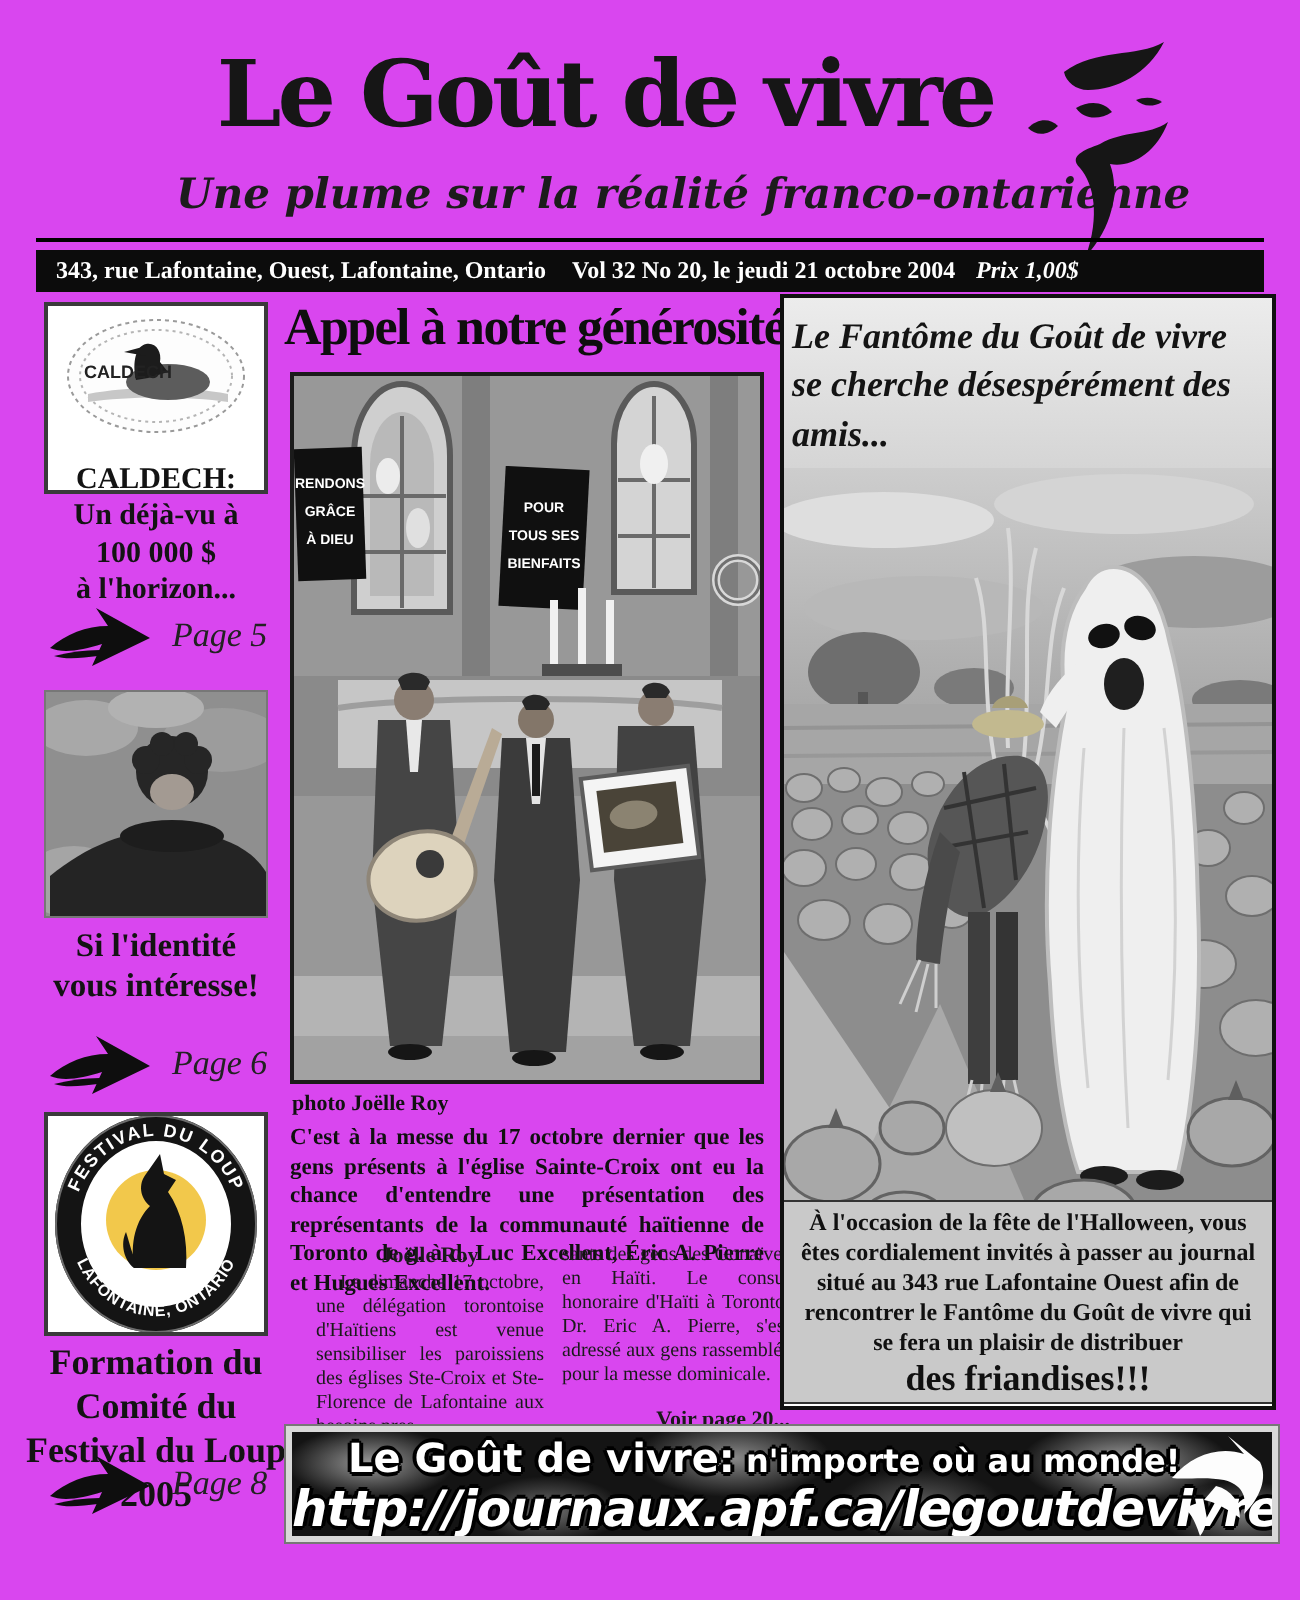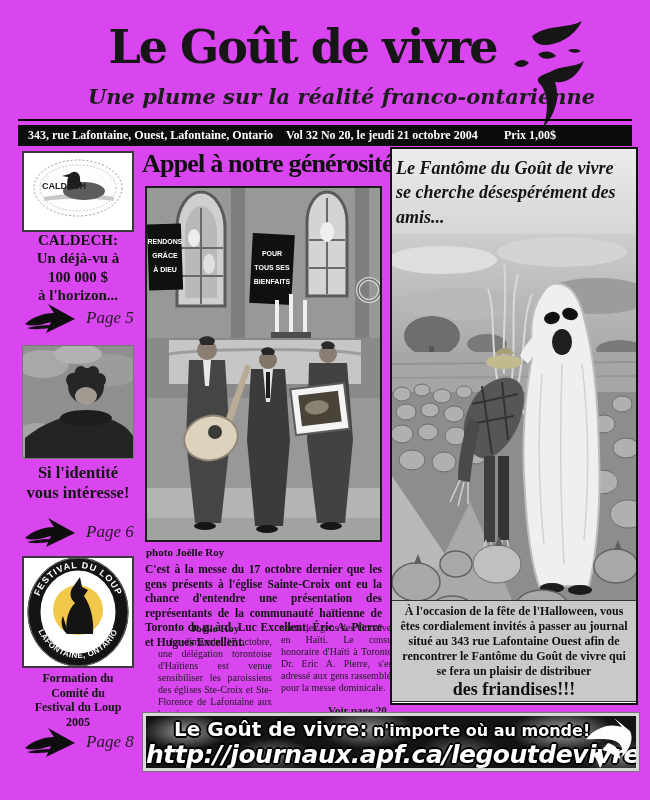--- a/index.html
+++ b/index.html
@@ -13,32 +13,32 @@
     font-family:"DejaVu Serif", serif;font-style:italic;font-weight:bold;font-size:21px;color:#1c1c1c;white-space:nowrap;}
   .masthead-bird{position:absolute;left:512px;top:20px;width:80px;height:112px;}
   .masthead-rule{position:absolute;top:119px;left:18px;width:614px;border-top:2px solid #000;}
 
   
   .infobar{position:absolute;top:125px;left:18px;width:614px;height:21px;background:#0c0c0c;color:#fff;
     font-weight:bold;font-size:12px;}
   .infobar span{position:absolute;top:3px;white-space:nowrap;}
   .infobar .ib-address{left:10px;}
   .infobar .ib-edition{left:268px;}
-  .infobar .ib-price{left:486px;}
+  .infobar .ib-price{left:470px;font-style:italic;}
 
   
   .sb-box{position:absolute;left:22px;width:112px;background:#fff;border:2px solid #3a3a3a;box-sizing:border-box;}
-  .caldech-box{top:151px;height:81px;}
+  .caldech-box{top:151px;height:96px;}
   .festival-box{top:556px;height:112px;}
   .sb-photo{position:absolute;left:22px;top:345px;width:112px;height:114px;border:1px solid #777;box-sizing:border-box;overflow:hidden;}
   .sb-head{position:absolute;left:12px;width:132px;text-align:center;font-weight:bold;color:#131313;}
   .sb-head div{line-height:1.22;}
   .sb-head1{top:231px;font-size:15px;}
   .sb-head2{top:463px;font-size:16.5px;}
-  .sb-head3{top:671px;font-size:12px;}
+  .sb-head3{top:671px;font-size:18px;}
   .arrow-row{position:absolute;left:24px;width:112px;height:36px;display:flex;align-items:center;}
   .arrow-row svg{flex:none;}
   .page-label{margin-left:10px;font-style:italic;font-size:17px;color:#222;}
   .row1{top:300px;}.row2{top:514px;}.row3{top:724px;}
 
   
   .main-head{position:absolute;left:142px;top:149px;width:242px;text-align:center;
     font-weight:bold;font-size:26px;letter-spacing:-0.8px;color:#0e0e0e;white-space:nowrap;}
   .church-photo{position:absolute;left:145px;top:186px;width:237px;height:356px;border:2px solid #1b1b1b;box-sizing:border-box;overflow:hidden;background:#9a9a9a;}
   .photo-credit{position:absolute;left:146px;top:546px;font-size:11px;font-weight:bold;}

